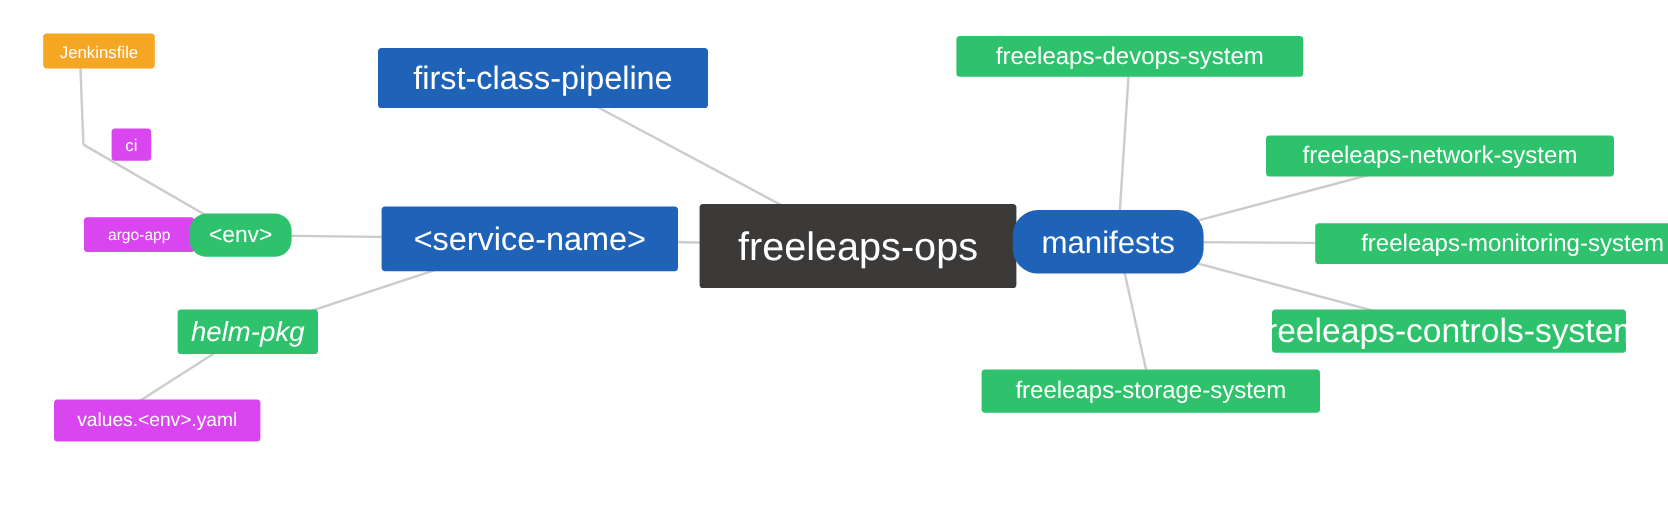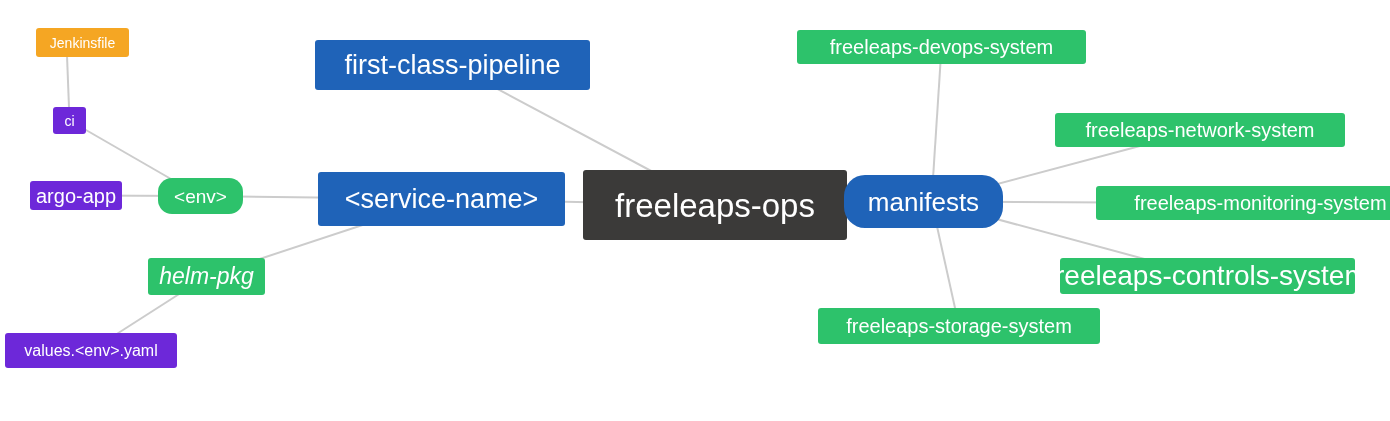--- a/index.html
+++ b/index.html
@@ -35,21 +35,21 @@
     color: #ffffff;
     border-radius: 3px;
     white-space: nowrap;
     box-sizing: border-box;
     cursor: default;
     line-height: 1;
   }
   .node.blue  { background: #1f63b8; }
   .node.green { background: #2dc26b; }
   .node.dark  { background: #3b3a39; }
-  .node.red   { background: #6d28d9; }
+  .node.red   { background: #d946ef; margin-left: 40px; }
   .node.amber { background: #f5a623; }
 </style>
 </head>
 <body>
 
 <div class="canvas">
 
   <svg id="edges-svg" xmlns="http://www.w3.org/2000/svg">
       <line x1="66.5" y1="42.5" x2="69.5" y2="120.5"></line>
       <line x1="69.5" y1="120.5" x2="200.5" y2="196"></line>
@@ -64,21 +64,21 @@
       <line x1="931.5" y1="201.5" x2="1200" y2="130"></line>
       <line x1="931.5" y1="201.5" x2="1212.5" y2="203"></line>
       <line x1="931.5" y1="201.5" x2="1207.5" y2="276"></line>
       <line x1="931.5" y1="201.5" x2="959" y2="326"></line>
     </svg>
 
   <div class="node amber" style="left:20px;  top:28px;  width:93px;  height:29px; font-size:14px;margin-left:16px;">Jenkinsfile</div>
 
   <div class="node red" style="left:53px;  top:107px; width:33px;  height:27px; font-size:14px;">ci</div>
 
-  <div class="node red" style="left:30px;  top:181px; width:92px;  height:29px; font-size:20px;">argo-app</div>
+  <div class="node red" style="left:30px;  top:181px; width:92px;  height:29px; font-size:13px;">argo-app</div>
 
   <div class="node green" style="left:158px; top:178px; width:85px;  height:36px; font-size:19px;border-radius:14px;">&lt;env&gt;</div>
 
   <div class="node green" style="left:148px; top:258px; width:117px; height:37px; font-size:23px;font-style:italic;">helm-pkg</div>
 
   <div class="node red" style="left:5px;   top:333px; width:172px; height:35px; font-size:16px;">values.&lt;env&gt;.yaml</div>
 
   <div class="node blue" style="left:315px; top:40px;  width:275px; height:50px; font-size:27px;">first-class-pipeline</div>
 
   <div class="node blue" style="left:318px; top:172px; width:247px; height:54px; font-size:27px;">&lt;service-name&gt;</div>

